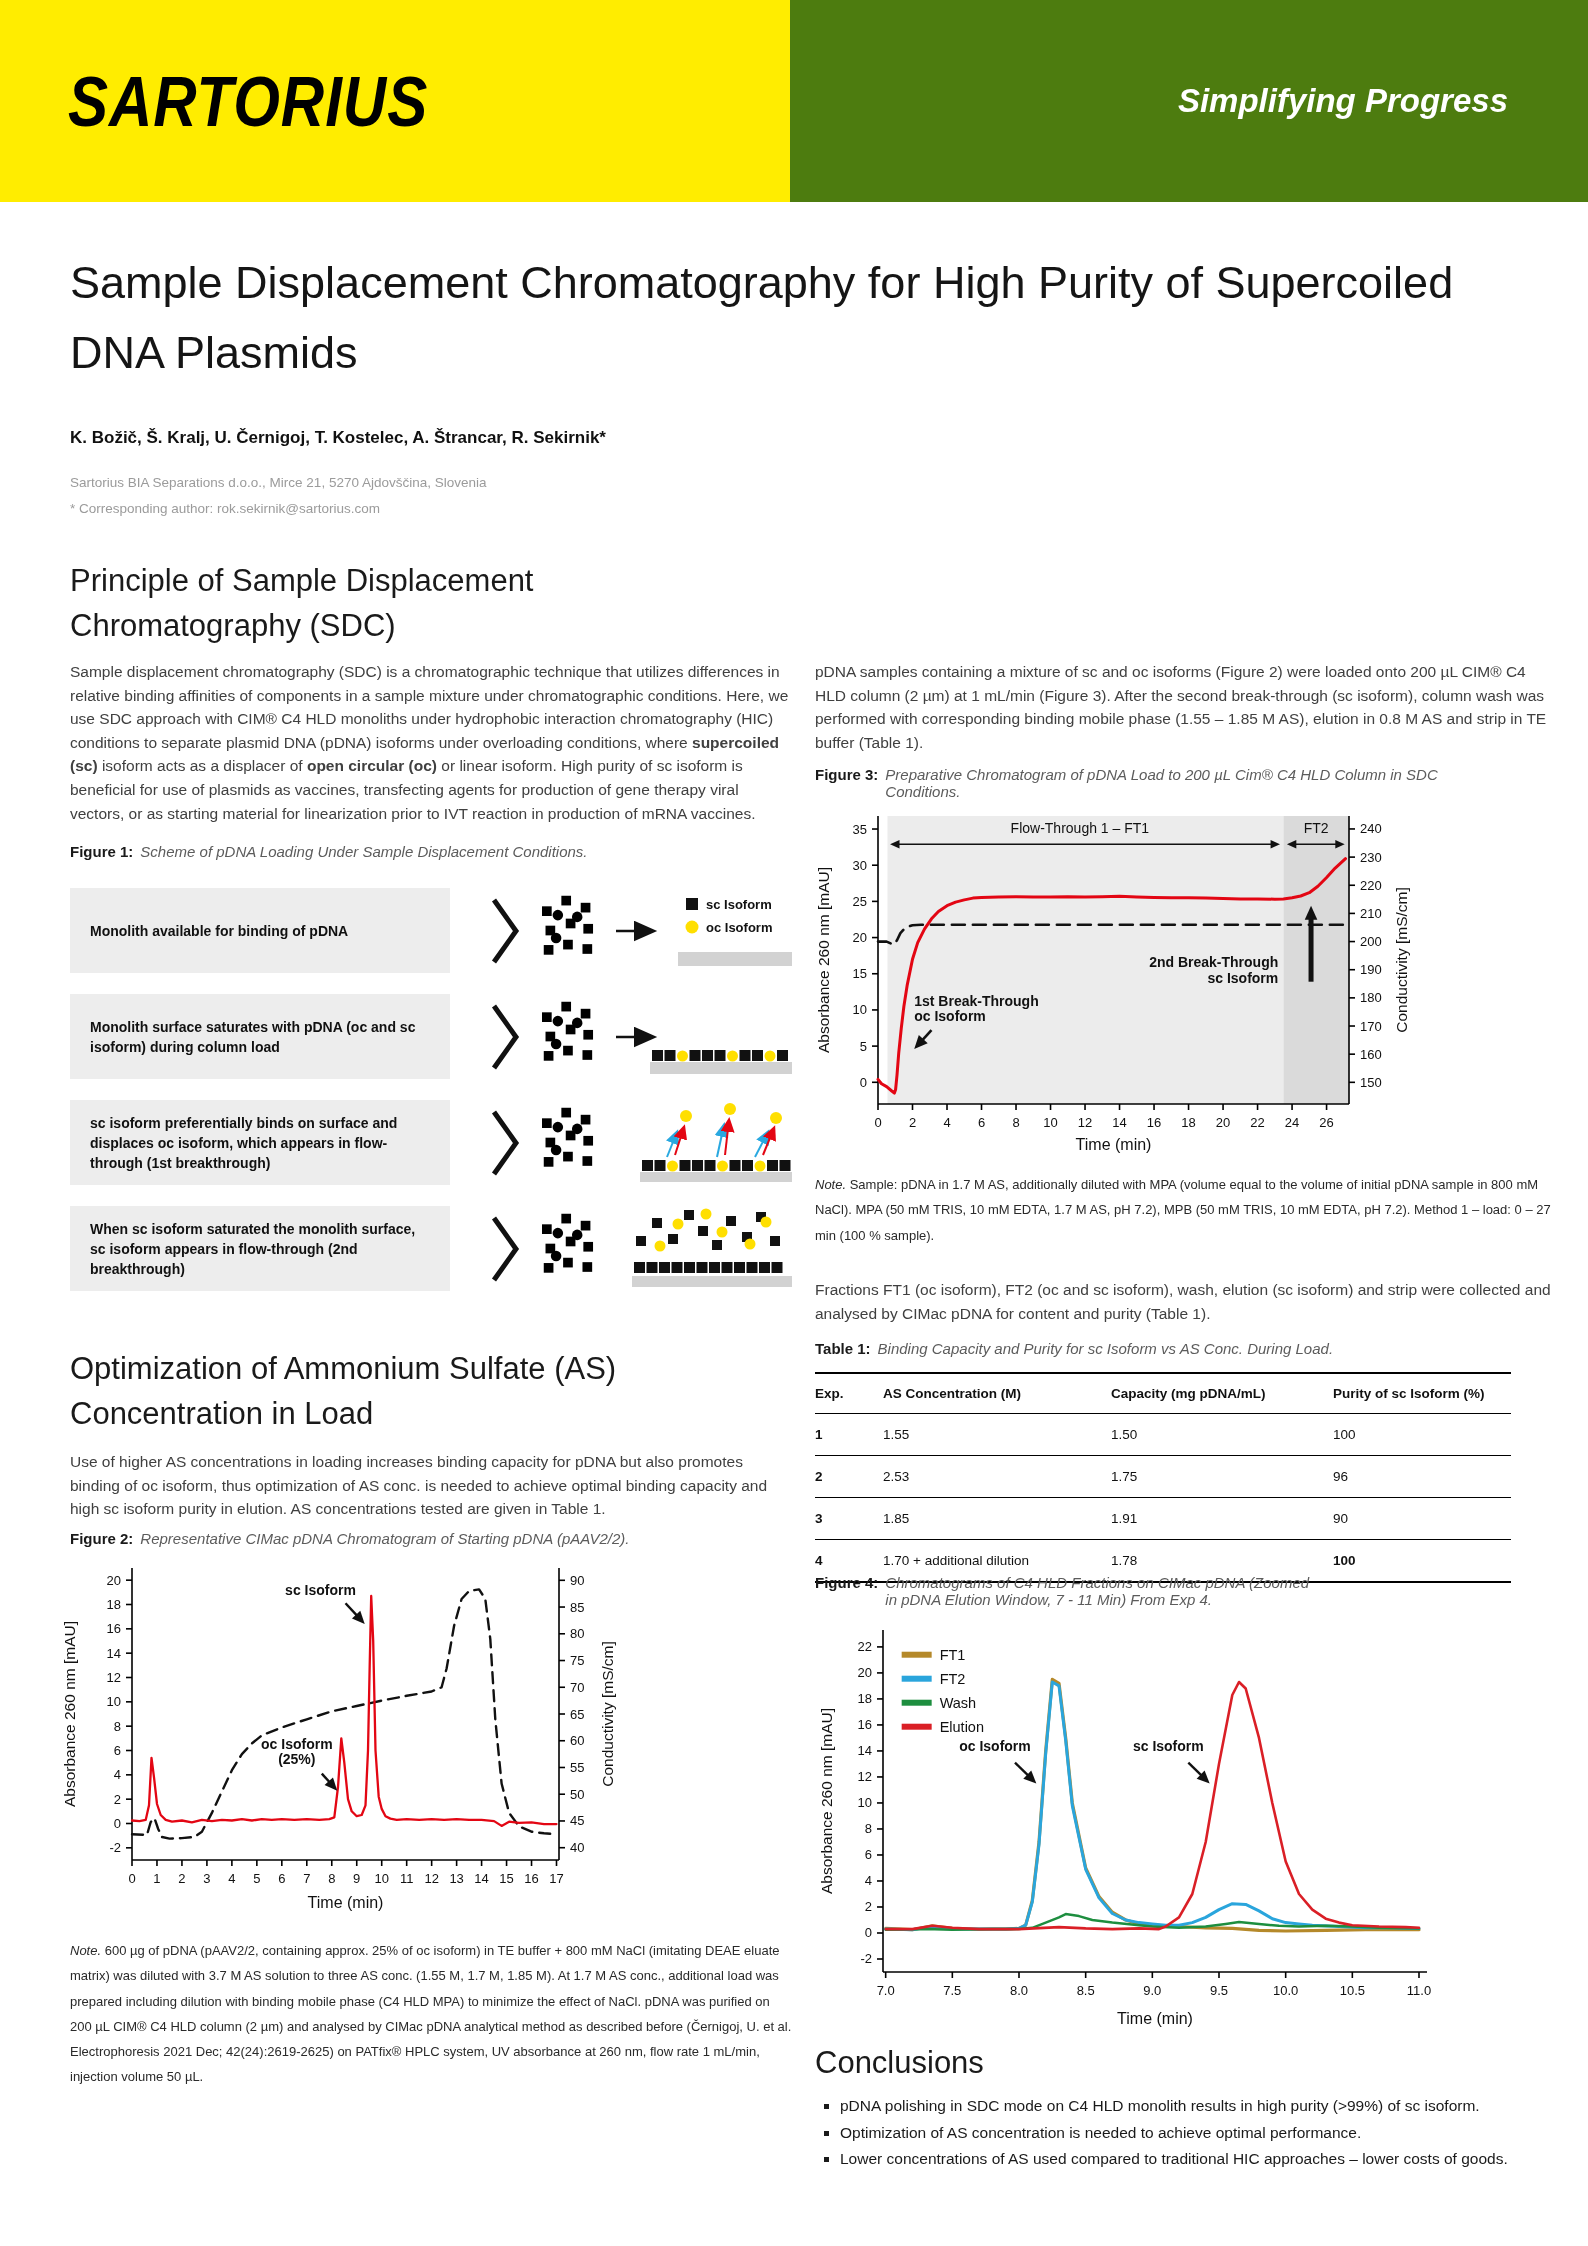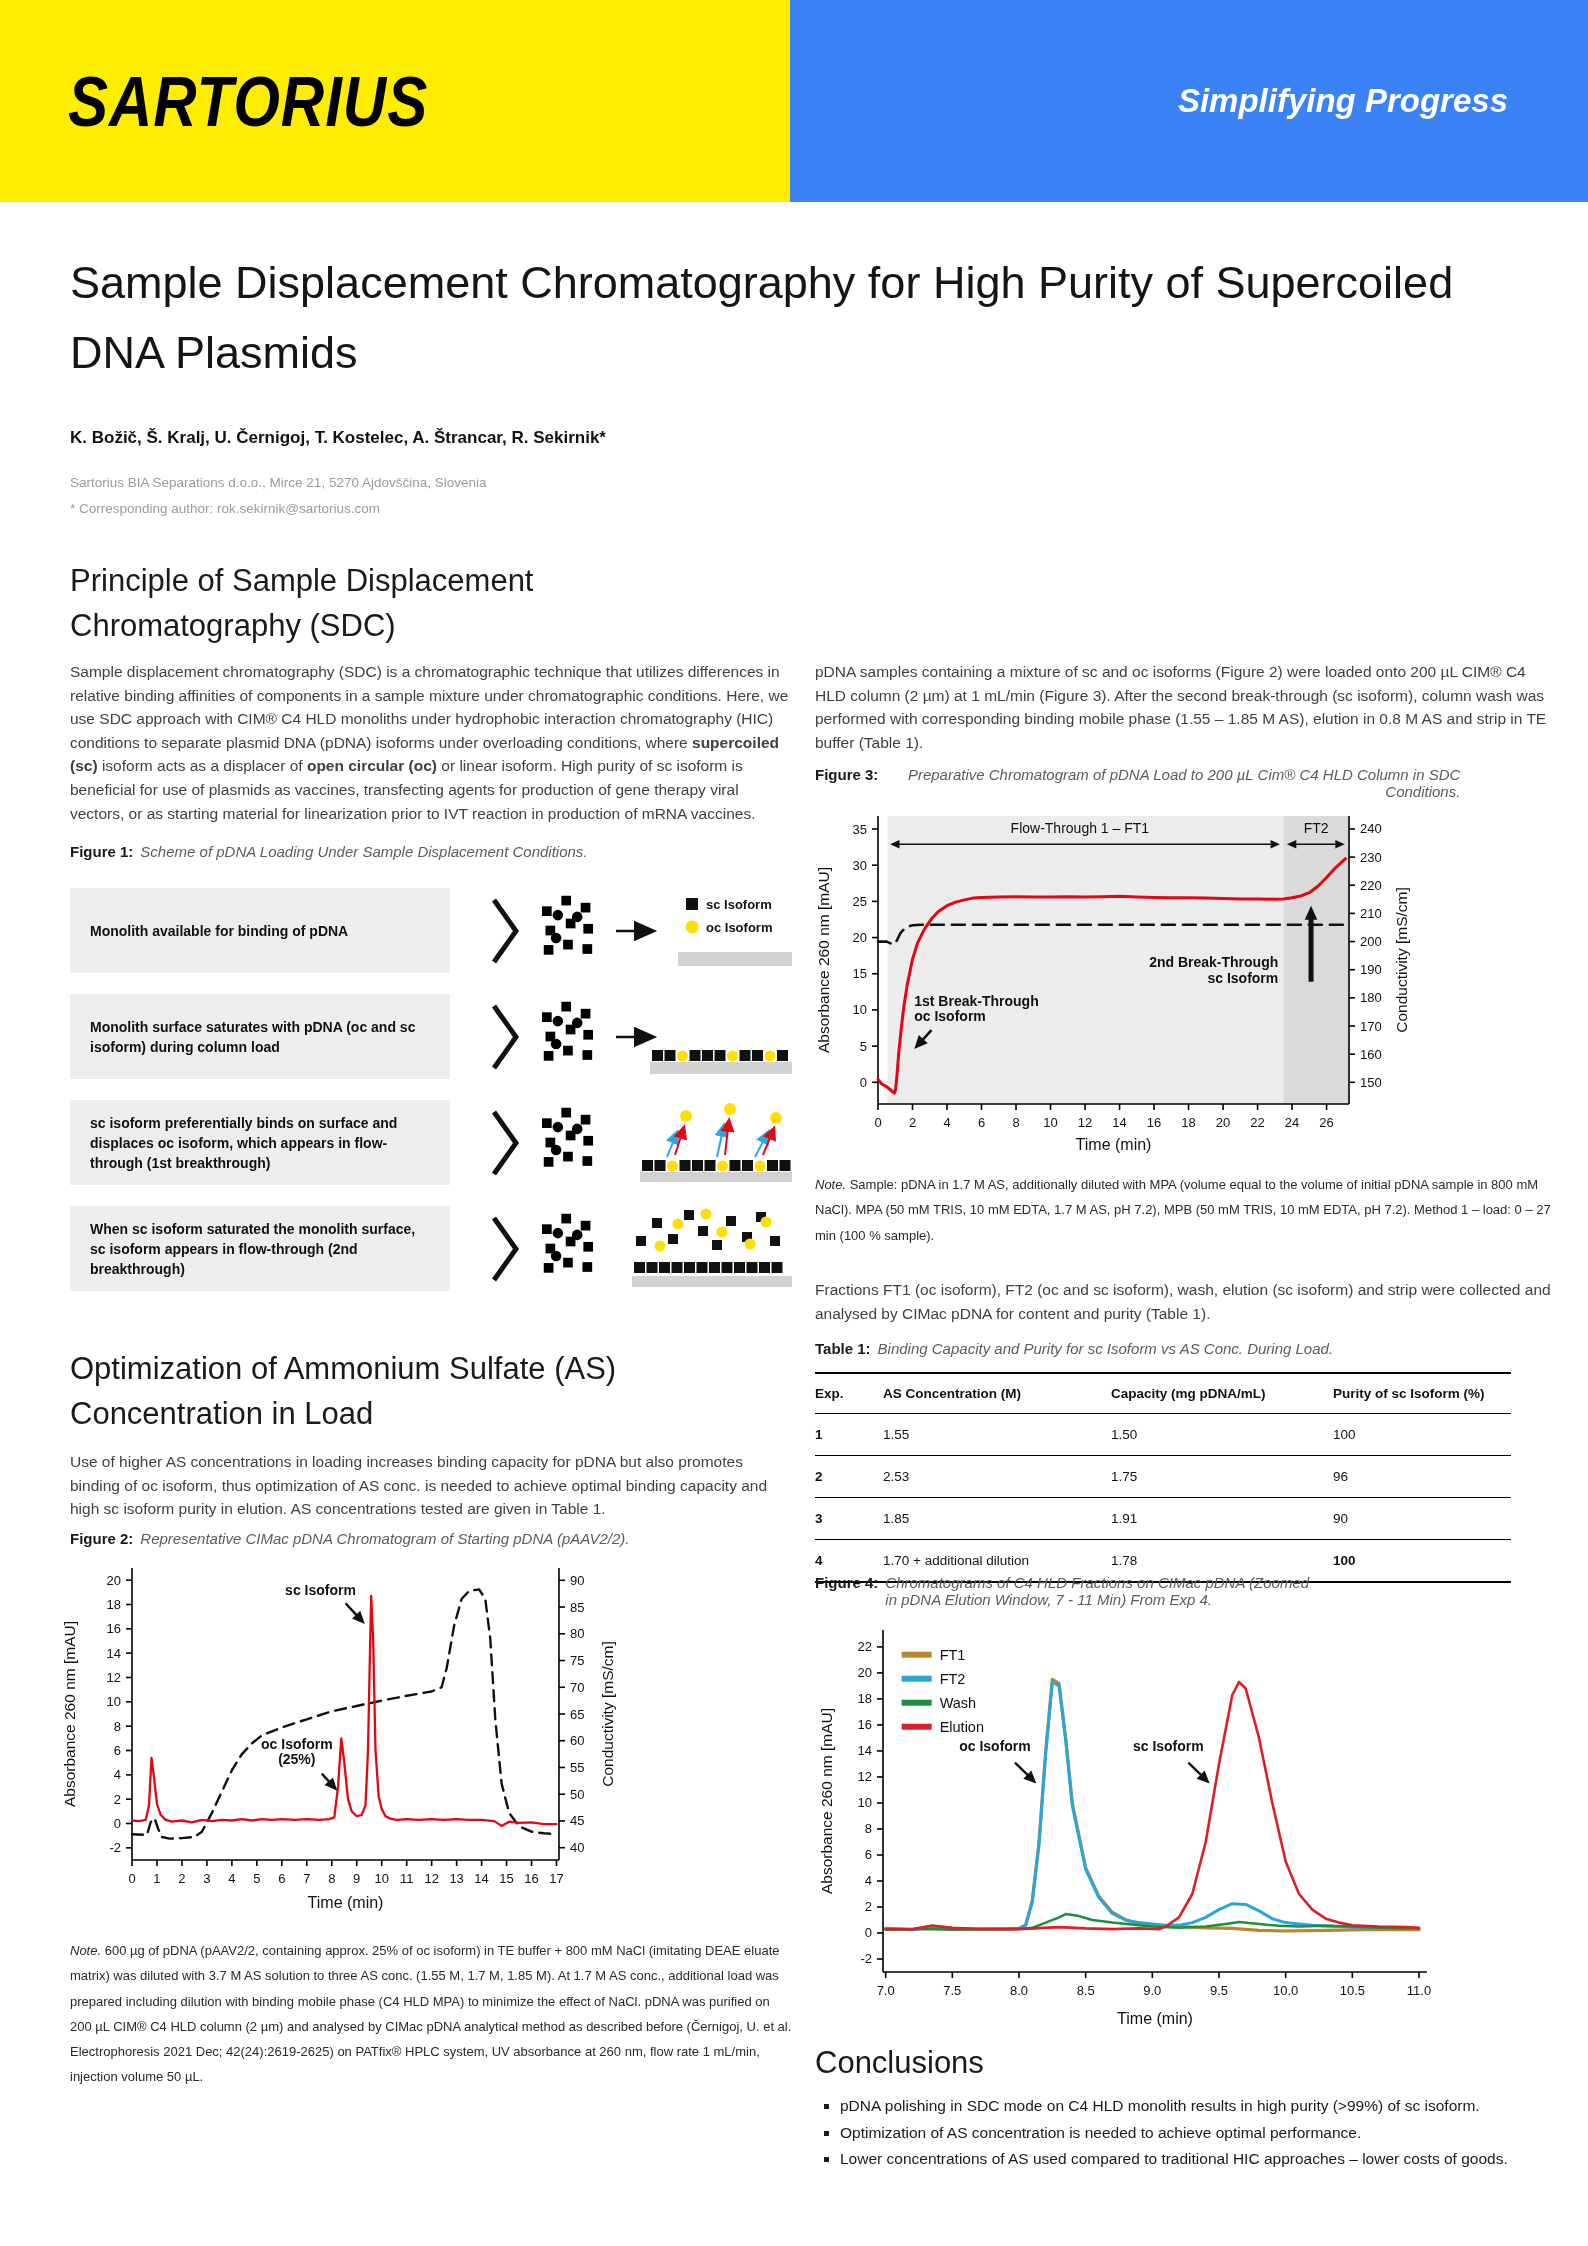--- a/index.html
+++ b/index.html
@@ -4,21 +4,21 @@
 <style>
   html,body{margin:0;padding:0;background:#fff;}
   .page{position:relative;width:1588px;height:2246px;background:#fff;overflow:hidden;
         font-family:"Liberation Sans",sans-serif;color:#1a1a1a;}
   svg{font-family:"Liberation Sans",sans-serif;}
 
   
   .header{position:absolute;top:0;left:0;width:1588px;height:202px;display:flex;font-style:italic;}
   .head-left{width:790px;background:#FFED00;display:flex;align-items:center;padding-left:68px;box-sizing:border-box;}
   .logo{font-size:60px;font-weight:800;letter-spacing:1px;color:#000;transform:scaleY(1.18);transform-origin:left center;}
-  .head-right{flex:1;background:#3b82f6;display:flex;align-items:center;justify-content:flex-end;padding-right:80px;}
+  .head-right{flex:1;background:#4d7c0f;display:flex;align-items:center;justify-content:flex-end;padding-right:80px;}
   .tagline{color:#fff;font-size:33px;font-weight:bold;}
 
   .title{position:absolute;left:70px;top:248px;width:1420px;font-size:45px;line-height:70px;font-weight:300;color:#151515;}
   .authors{position:absolute;left:70px;top:428px;font-size:17px;font-weight:bold;color:#111;}
   .affil{position:absolute;left:70px;top:470px;font-size:13.5px;color:#9b9b9b;line-height:26px;}
 
   .h2{position:absolute;font-size:31px;line-height:45px;font-weight:300;color:#1a1a1a;}
   #h2-principle{left:70px;top:558px;width:600px;}
   #h2-opt{left:70px;top:1346px;width:660px;}
   #h2-conclusions{left:815px;top:2040px;width:500px;}
@@ -28,21 +28,21 @@
   #para2{left:70px;top:1450px;width:722px;}
   #para-r1{left:815px;top:660px;width:742px;}
   #para-r2{left:815px;top:1278px;width:742px;}
 
   .cap{position:absolute;display:flex;gap:7px;font-size:15px;align-items:flex-start;}
   .cap-label{font-weight:bold;white-space:nowrap;color:#1a1a1a;}
   .cap-text{font-style:italic;color:#5c5c5c;}
   #cap-fig1{left:70px;top:843px;width:720px;}
   #cap-fig2{left:70px;top:1530px;width:720px;}
   #cap-fig3{left:815px;top:766px;}
-  #cap-fig3 .cap-text{max-width:575px;text-align:right;}
+  #cap-fig3 .cap-text{max-width:575px;}
   #cap-tab1{left:815px;top:1340px;width:740px;}
   #cap-fig4{left:815px;top:1574px;}
   #cap-fig4 .cap-text{max-width:430px;}
 
   .note{position:absolute;font-size:13px;line-height:25.3px;color:#2a2a2a;}
   #note2{left:70px;top:1938px;width:724px;}
   #note3{left:815px;top:1172px;width:744px;}
   .note-label{font-style:italic;}
 
   

